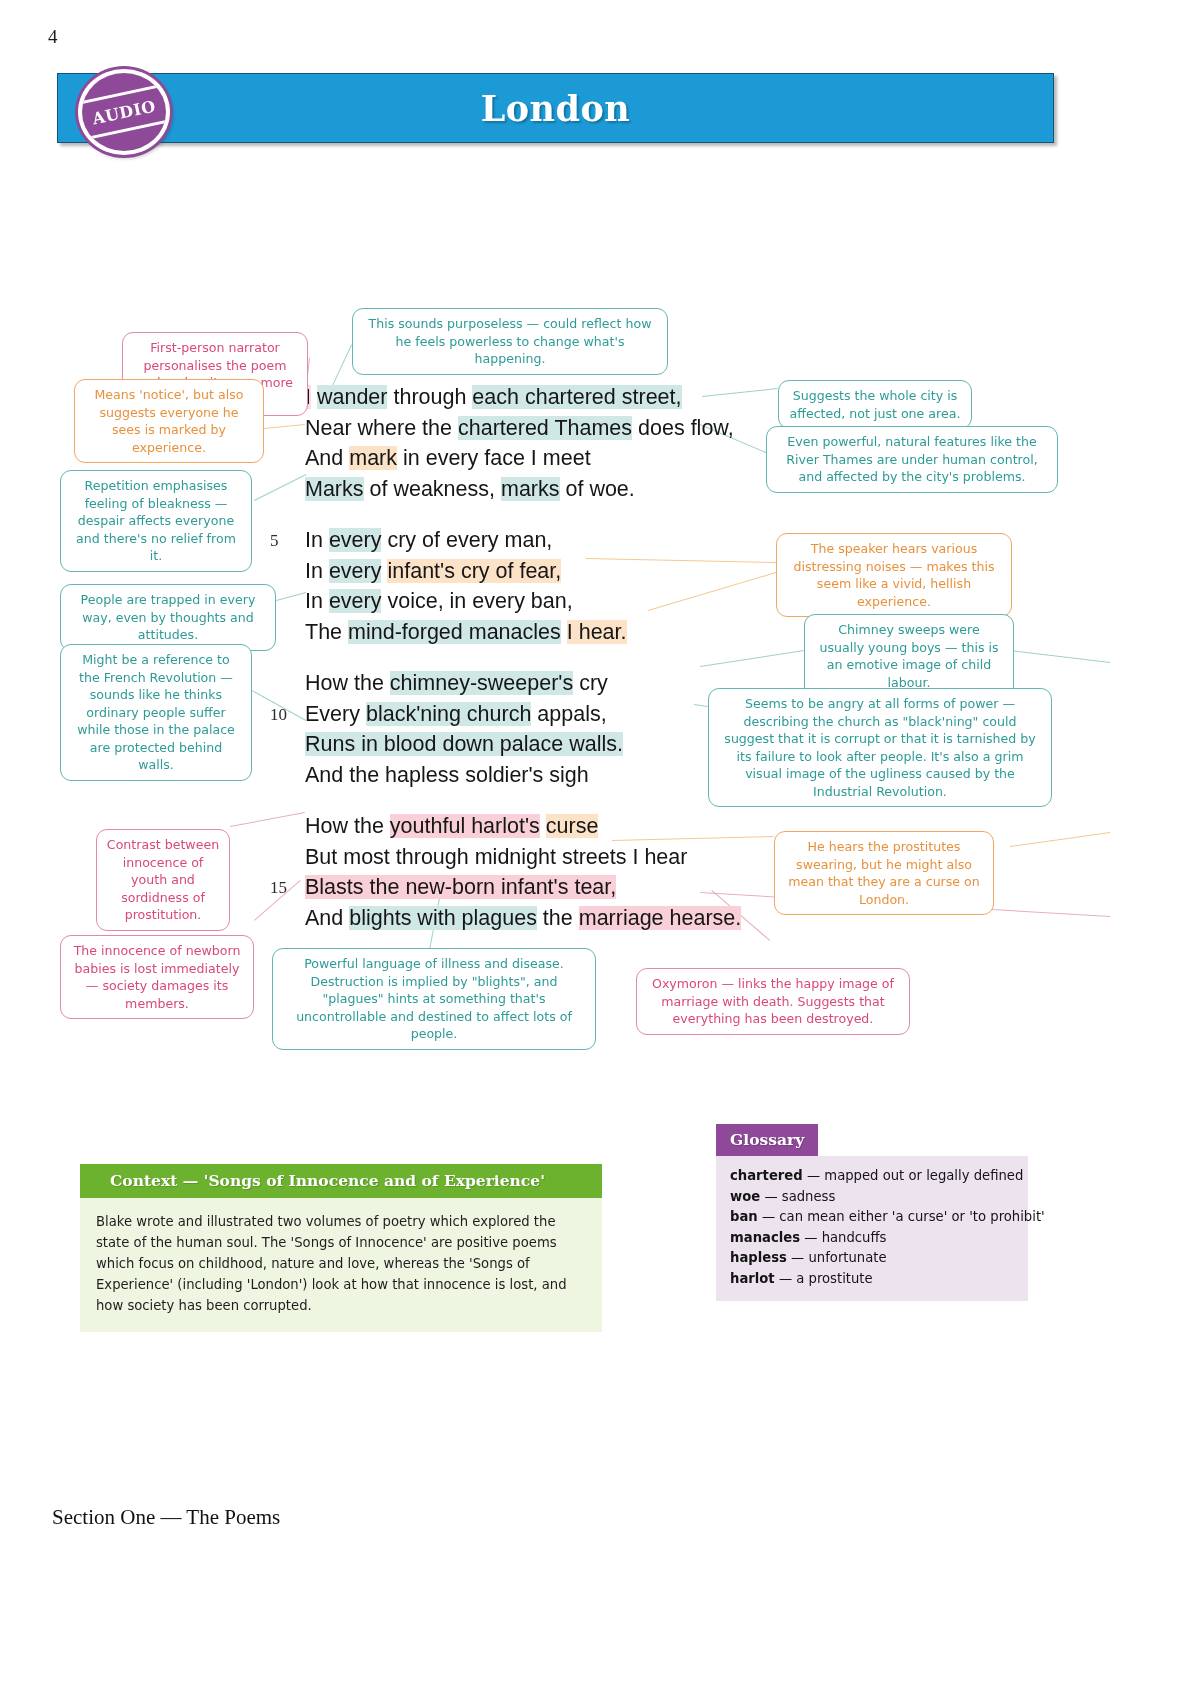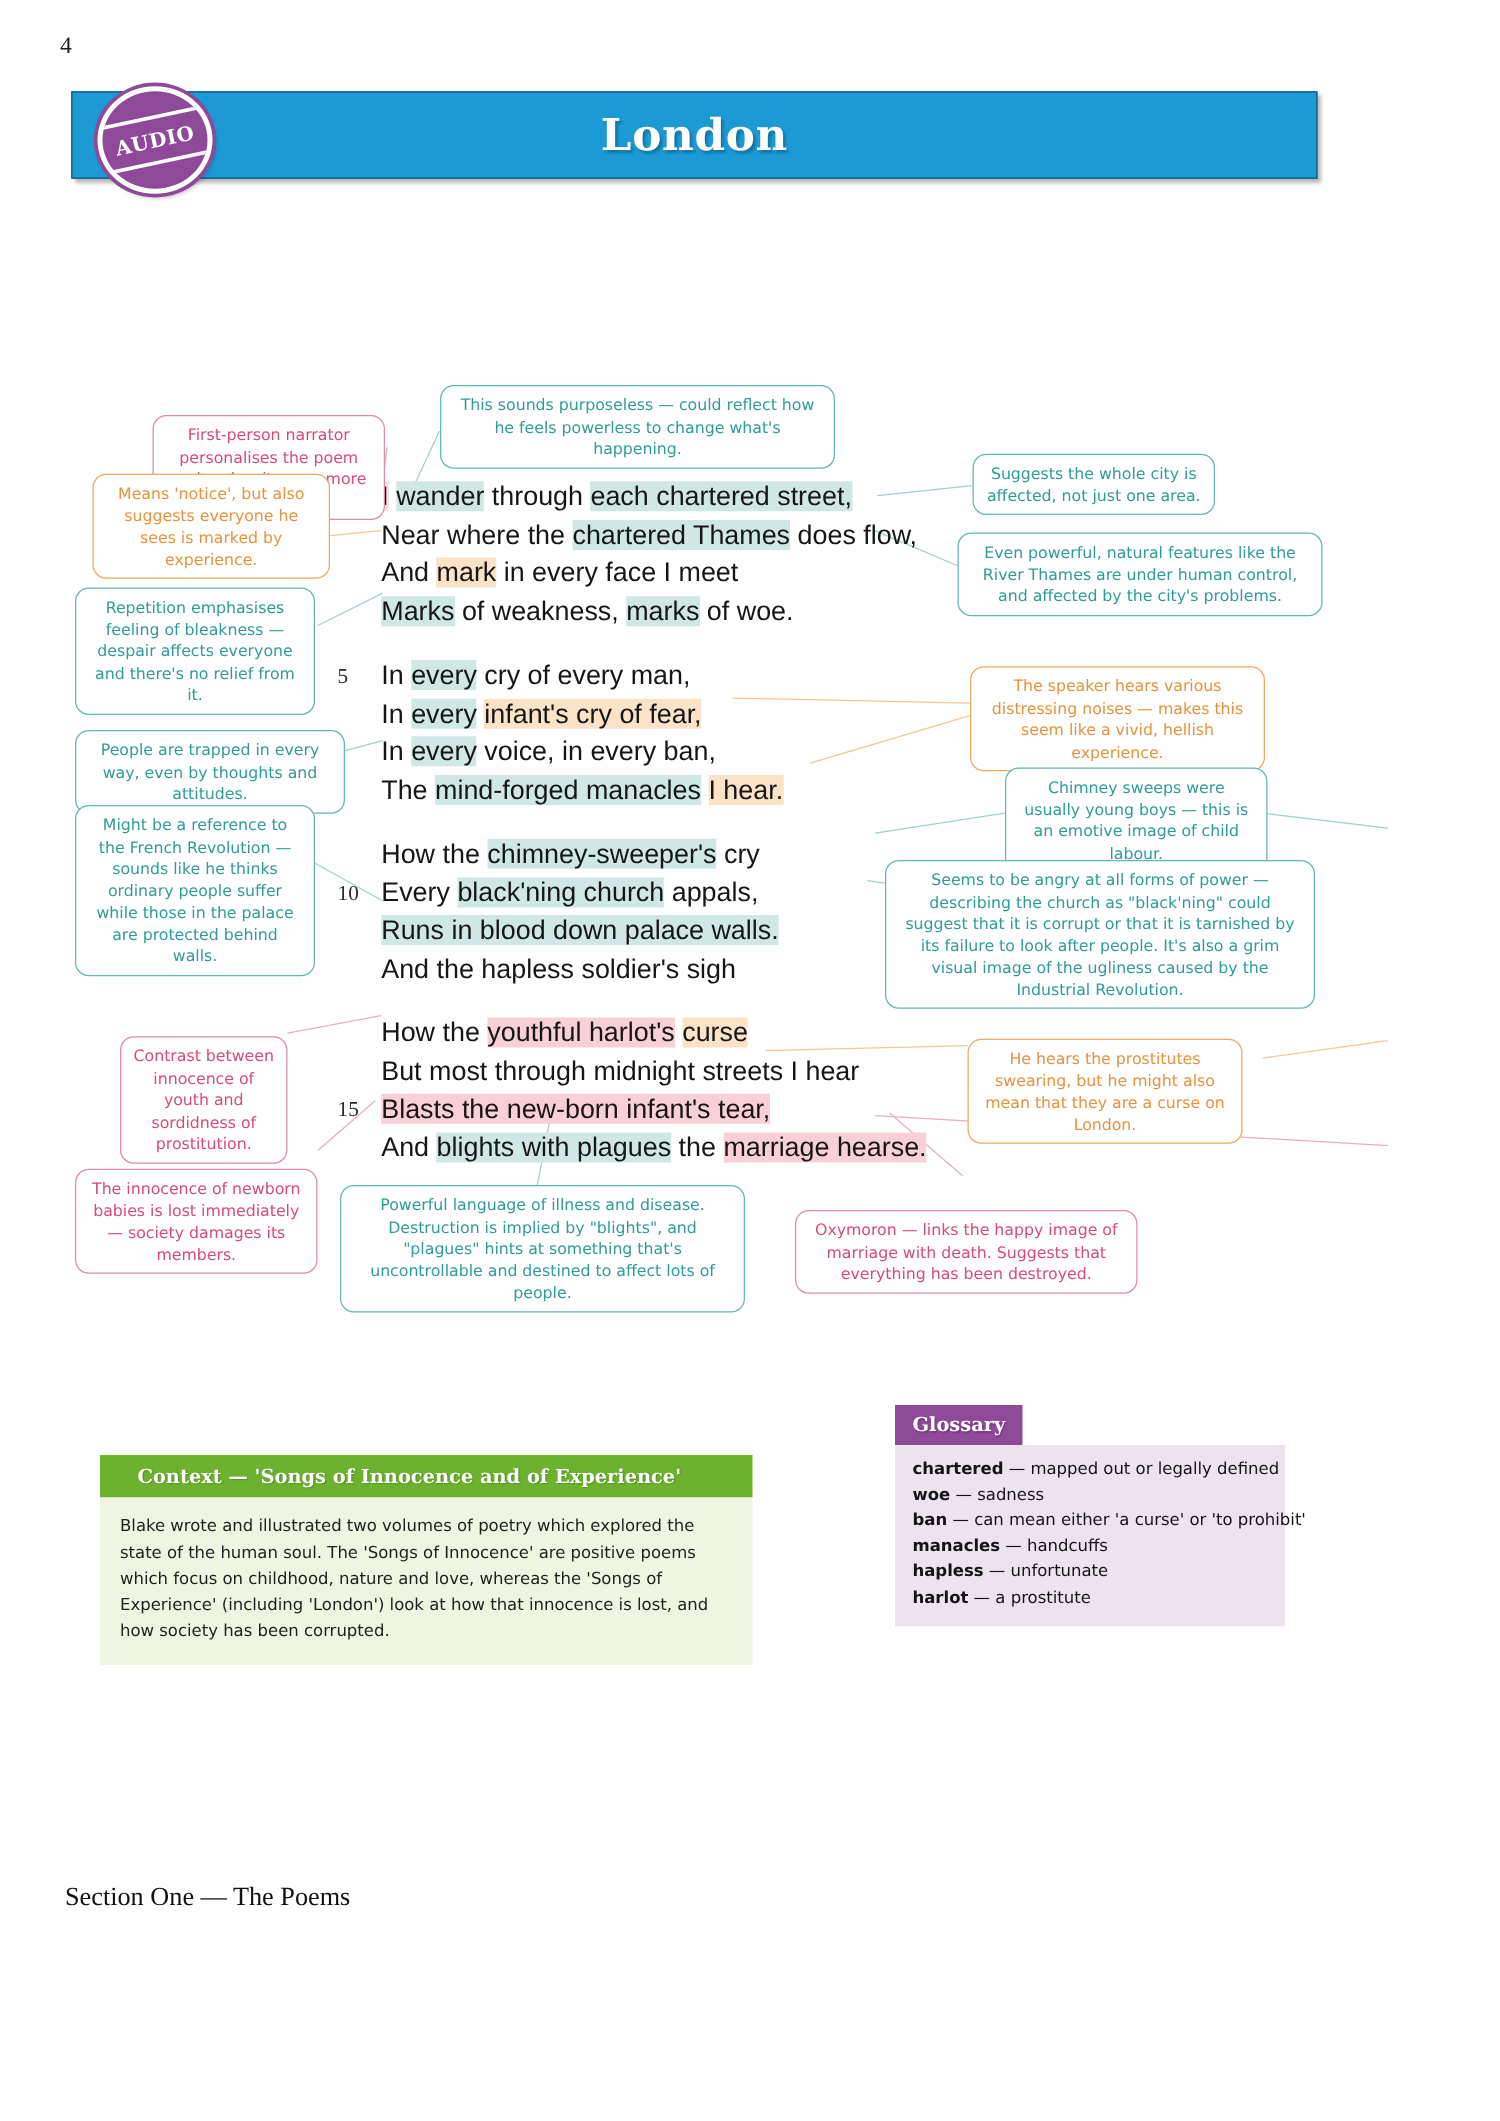--- a/index.html
+++ b/index.html
@@ -232,21 +232,21 @@
         <div class="pline"><span>But most through midnight streets I hear</span></div>
         <div class="pline"><span class="lnum">15</span><span class="hl-rose">Blasts the new-born infant's tear,</span></div>
         <div class="pline"><span>And </span><span class="hl-teal">blights with plagues</span><span> the </span><span class="hl-rose">marriage hearse.</span></div>
       </div>
     </div>
 
   <div id="notes">
       <div class="note pink" style="left: 122px; top: 296px; width: 186px;">First-person narrator personalises the poem and makes it seem more real.</div>
       <div class="note teal" style="left: 352px; top: 308px; width: 316px;">This sounds purposeless — could reflect how he feels powerless to change what's happening.</div>
       <div class="note orange" style="left: 74px; top: 379px; width: 190px;">Means 'notice', but also suggests everyone he sees is marked by experience.</div>
-      <div class="note teal" style="left: 778px; top: 363px; width: 194px;">Suggests the whole city is affected, not just one area.</div>
+      <div class="note teal" style="left: 778px; top: 380px; width: 194px;">Suggests the whole city is affected, not just one area.</div>
       <div class="note teal" style="left: 766px; top: 426px; width: 292px;">Even powerful, natural features like the River Thames are under human control, and affected by the city's problems.</div>
       <div class="note teal" style="left: 60px; top: 470px; width: 192px;">Repetition emphasises feeling of bleakness — despair affects everyone and there's no relief from it.</div>
       <div class="note orange" style="left: 776px; top: 533px; width: 236px;">The speaker hears various distressing noises — makes this seem like a vivid, hellish experience.</div>
       <div class="note teal" style="left: 60px; top: 584px; width: 216px;">People are trapped in every way, even by thoughts and attitudes.</div>
       <div class="note teal" style="left: 804px; top: 614px; width: 210px;">Chimney sweeps were usually young boys — this is an emotive image of child labour.</div>
       <div class="note teal" style="left: 60px; top: 644px; width: 192px;">Might be a reference to the French Revolution — sounds like he thinks ordinary people suffer while those in the palace are protected behind walls.</div>
       <div class="note teal" style="left: 708px; top: 688px; width: 344px;">Seems to be angry at all forms of power — describing the church as "black'ning" could suggest that it is corrupt or that it is tarnished by its failure to look after people.  It's also a grim visual image of the ugliness caused by the Industrial Revolution.</div>
       <div class="note pink" style="left: 96px; top: 793px; width: 134px;">Contrast between innocence of youth and sordidness of prostitution.</div>
       <div class="note orange" style="left: 774px; top: 812px; width: 220px; margin-top: 19px;">He hears the prostitutes swearing, but he might also mean that they are a curse on London.</div>
       <div class="note pink" style="left: 60px; top: 899px; width: 194px;">The innocence of newborn babies is lost immediately — society damages its members.</div>

